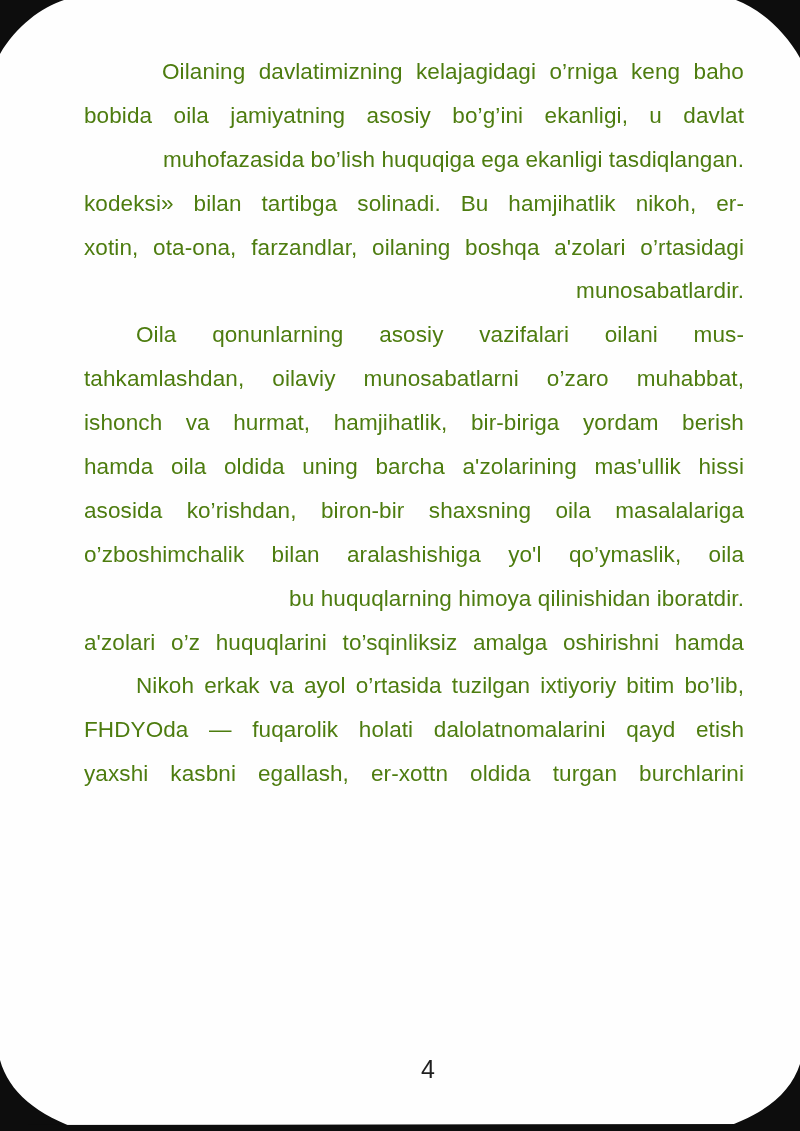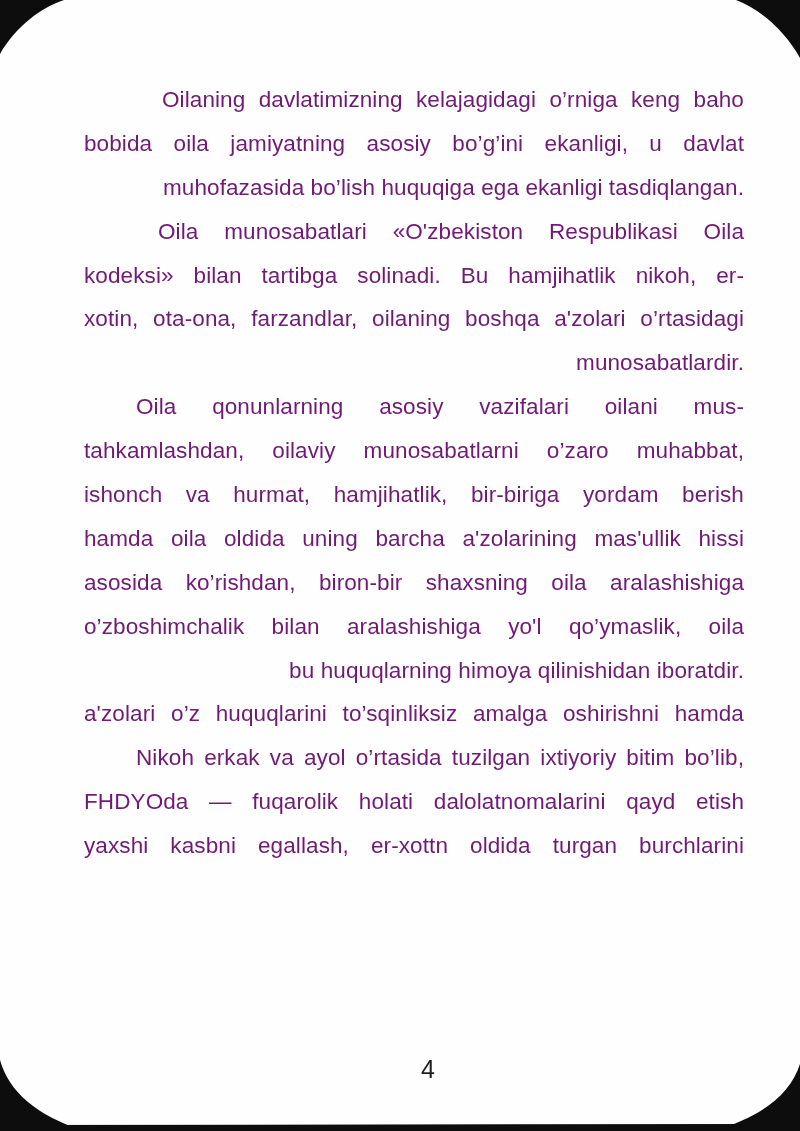--- a/index.html
+++ b/index.html
@@ -14,23 +14,23 @@
     overflow: hidden;
     font-family: "Liberation Sans", "DejaVu Sans", sans-serif;
   }
   .page {
     position: absolute;
     inset: 0;
   }
   .text-block {
     position: absolute;
     left: 84px;
-    top: 78px;
+    top: 50px;
     width: 660px;
-    color: #701a75;
+    color: #4d7c0f;
     font-size: 22.5px;
     line-height: 43.9px;
     letter-spacing: 0.1px;
   }
   .paragraph {
     margin: 0;
   }
   .line {
     height: 43.9px;
     white-space: nowrap;
@@ -63,31 +63,30 @@
 
 <div class="page">
 
   <div class="text-block">
       <div class="paragraph">
         <div class="line j" style="padding-left: 78px;">Oilaning davlatimizning kelajagidagi o’rniga keng baho</div>
         <div class="line j">bobida oila jamiyatning asosiy bo’g’ini ekanligi, u davlat</div>
         <div class="line">muhofazasida bo’lish huquqiga ega ekanligi tasdiqlangan.</div>
       </div>
       <div class="paragraph">
-        <div class="line j" style="padding-left: 74px;">Oila munosabatlari «O'zbekiston Respublikasi Oila</div>
         <div class="line j">kodeksi» bilan tartibga solinadi. Bu hamjihatlik nikoh, er-</div>
         <div class="line j">xotin, ota-ona, farzandlar, oilaning boshqa a'zolari o’rtasidagi</div>
         <div class="line">munosabatlardir.</div>
       </div>
       <div class="paragraph">
         <div class="line j" style="padding-left: 52px;">Oila qonunlarning asosiy vazifalari oilani mus-</div>
         <div class="line j">tahkamlashdan, oilaviy munosabatlarni o’zaro muhabbat,</div>
         <div class="line j">ishonch va hurmat, hamjihatlik, bir-biriga yordam berish</div>
         <div class="line j">hamda oila oldida uning barcha a'zolarining mas'ullik hissi</div>
-        <div class="line j">asosida ko’rishdan, biron-bir shaxsning oila aralashishiga</div>
+        <div class="line j">asosida ko’rishdan, biron-bir shaxsning oila masalalariga</div>
         <div class="line j">o’zboshimchalik bilan aralashishiga yo'l qo’ymaslik, oila</div>
         <div class="line">bu huquqlarning himoya qilinishidan iboratdir.</div>
         <div class="line j">a'zolari o’z huquqlarini to’sqinliksiz amalga oshirishni hamda</div>
       </div>
       <div class="paragraph">
         <div class="line j" style="padding-left: 52px;">Nikoh erkak va ayol o’rtasida tuzilgan ixtiyoriy bitim bo’lib,</div>
         <div class="line j">FHDYOda — fuqarolik holati dalolatnomalarini qayd etish</div>
         <div class="line j">yaxshi kasbni egallash, er-xottn oldida turgan burchlarini</div>
       </div>
     </div>

